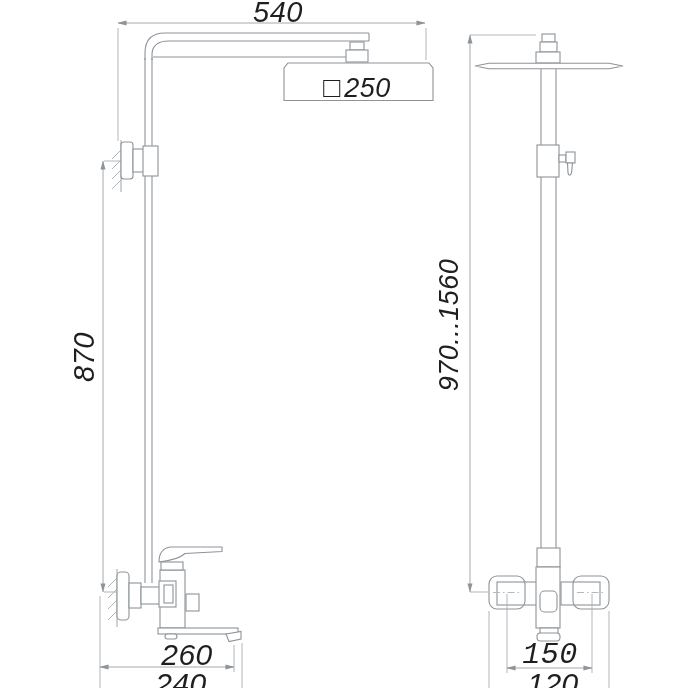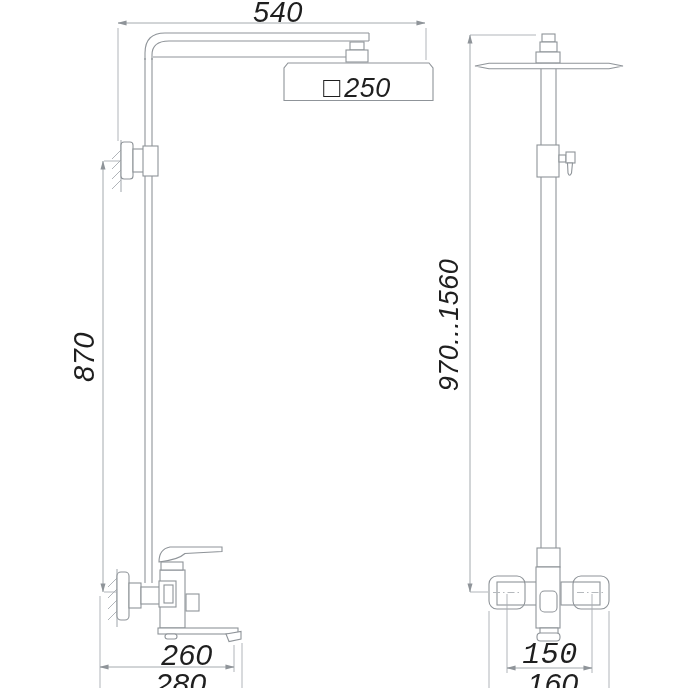--- a/index.html
+++ b/index.html
@@ -179,21 +179,21 @@
 
   <div class="lbl f27 headlbl" style="left:357px;top:75px;transform:translateX(-50%);">
     <span class="sq"></span>
     <span>250</span>
   </div>
 
   <div class="vlbl f29" style="left:84px;top:357px;">870</div>
 
   <div class="lbl f30" style="left:178px;top:640px;margin-left:9px;">260</div>
 
-  <div class="lbl f30" style="left:181px;top:669px;">280</div>
+  <div class="lbl f30" style="left:181px;top:669px;">240</div>
 
   <div class="vlbl f27" style="left:449px;top:325px;">970...1560</div>
 
   <div class="lbl f30" style="left:550px;top:640px;font-family:Liberation Mono, monospace;">150</div>
 
-  <div class="lbl f30" style="left:553px;top:669px;">160</div>
+  <div class="lbl f30" style="left:553px;top:669px;">120</div>
 
 </div>
 
 </body></html>

